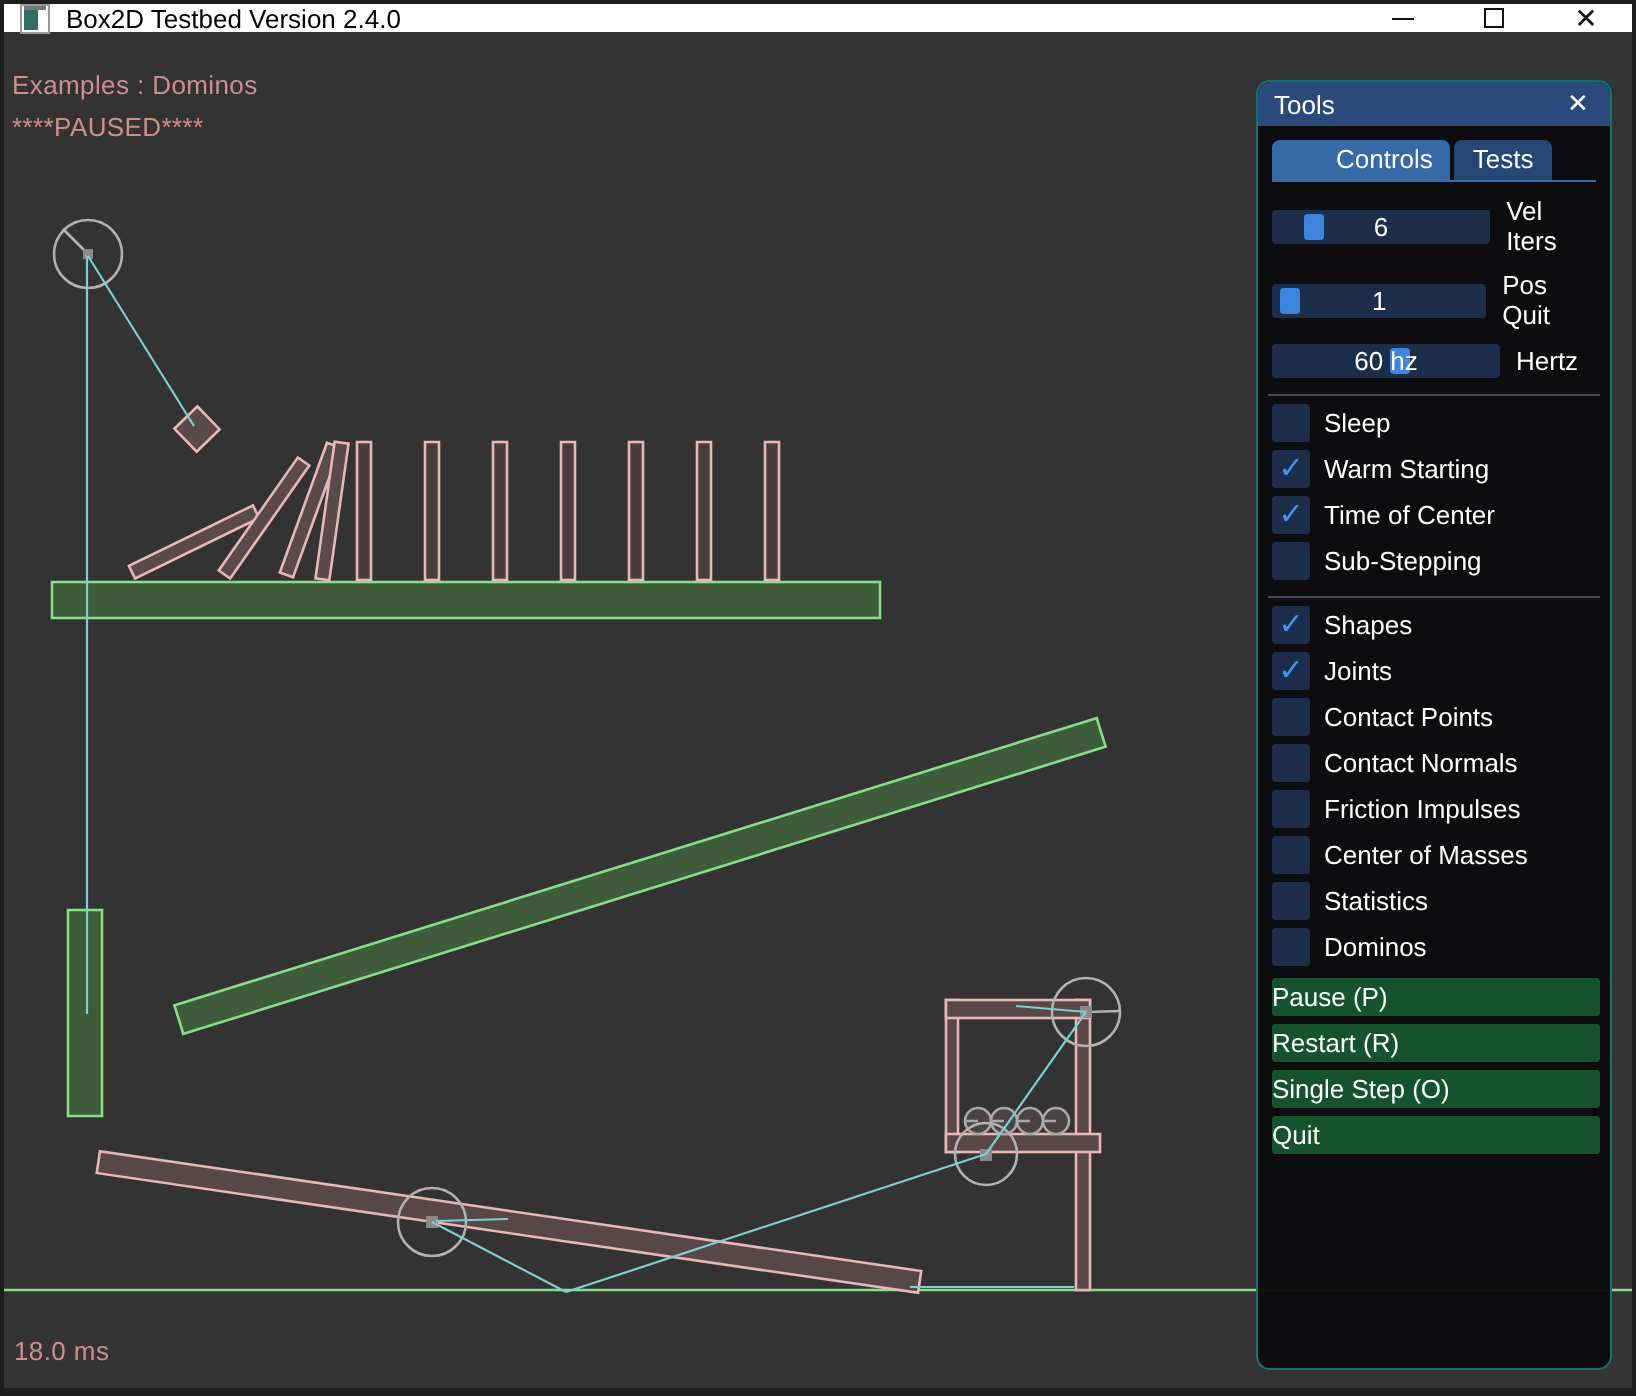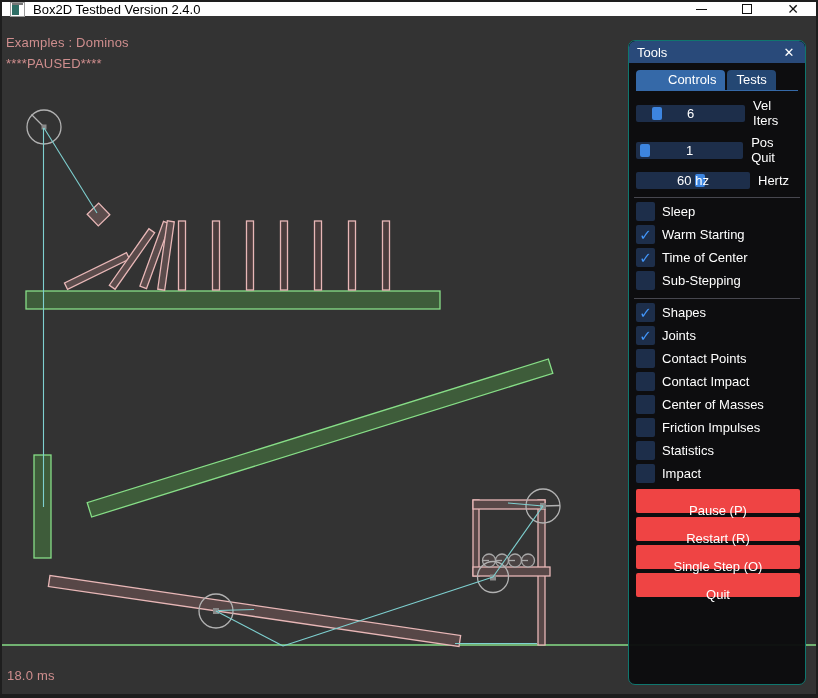--- a/index.html
+++ b/index.html
@@ -46,22 +46,22 @@
   .tab{padding:2px 9px 3px 9px;border-radius:4px 4px 0 0;background:#244773;}
   .tab.active{background:#3569a8;padding-left:32px;}
   .slider-row{display:flex;align-items:center;gap:8px;margin-top:7px;}
   .frame{width:114px;height:17px;background:#1d2e4a;position:relative;border-radius:2px;}
   .frame .grab{position:absolute;top:2px;width:10px;height:13px;background:#3d85e0;border-radius:2px;}
   .frame .fval{position:absolute;inset:0;text-align:center;line-height:17px;}
   .sep{height:1px;background:#47474f;margin:8px -2px 4px -2px;}
   .cb-row{display:flex;align-items:center;gap:7px;margin-bottom:4px;}
   .cb{width:19px;height:19px;background:#1d2e4a;border-radius:2px;display:flex;align-items:center;justify-content:center;}
   .cb .mark{color:#4296fa;font-size:15px;font-weight:bold;line-height:1;}
-  .btn{display:block;width:164px;height:19px;margin:0 auto 4px auto;background:#ef4444;color:#fff;
-       border:none;border-radius:2px;font:inherit;text-align:center;line-height:19px;padding:12px;}
+  .btn{display:block;width:164px;height:19px;margin:0 auto 4px auto;background:#14532d;color:#fff;
+       border:none;border-radius:2px;font:inherit;text-align:left;line-height:19px;padding:0;}
   .btn-stack{margin-top:6px;}
 </style>
 </head>
 <body>
 
 <div class="window">
 
   <div class="titlebar">
     <span class="app-icon"></span>
     <span class="title-text">Box2D Testbed Version 2.4.0</span>
@@ -225,37 +225,37 @@
               <span class="mark">✓</span>
             </div>
             <span>Joints</span>
           </div>
           <div class="cb-row">
             <div class="cb"></div>
             <span>Contact Points</span>
           </div>
           <div class="cb-row">
             <div class="cb"></div>
-            <span>Contact Impact</span>
+            <span>Contact Normals</span>
+          </div>
+          <div class="cb-row">
+            <div class="cb"></div>
+            <span>Friction Impulses</span>
           </div>
           <div class="cb-row">
             <div class="cb"></div>
             <span>Center of Masses</span>
           </div>
           <div class="cb-row">
             <div class="cb"></div>
-            <span>Friction Impulses</span>
-          </div>
-          <div class="cb-row">
-            <div class="cb"></div>
             <span>Statistics</span>
           </div>
           <div class="cb-row">
             <div class="cb"></div>
-            <span>Impact</span>
+            <span>Dominos</span>
           </div>
         </div>
       <div class="btn-stack" id="panel-buttons">
           <button class="btn">Pause (P)</button>
           <button class="btn">Restart (R)</button>
           <button class="btn">Single Step (O)</button>
           <button class="btn">Quit</button>
         </div>
     </div>
   </div>

